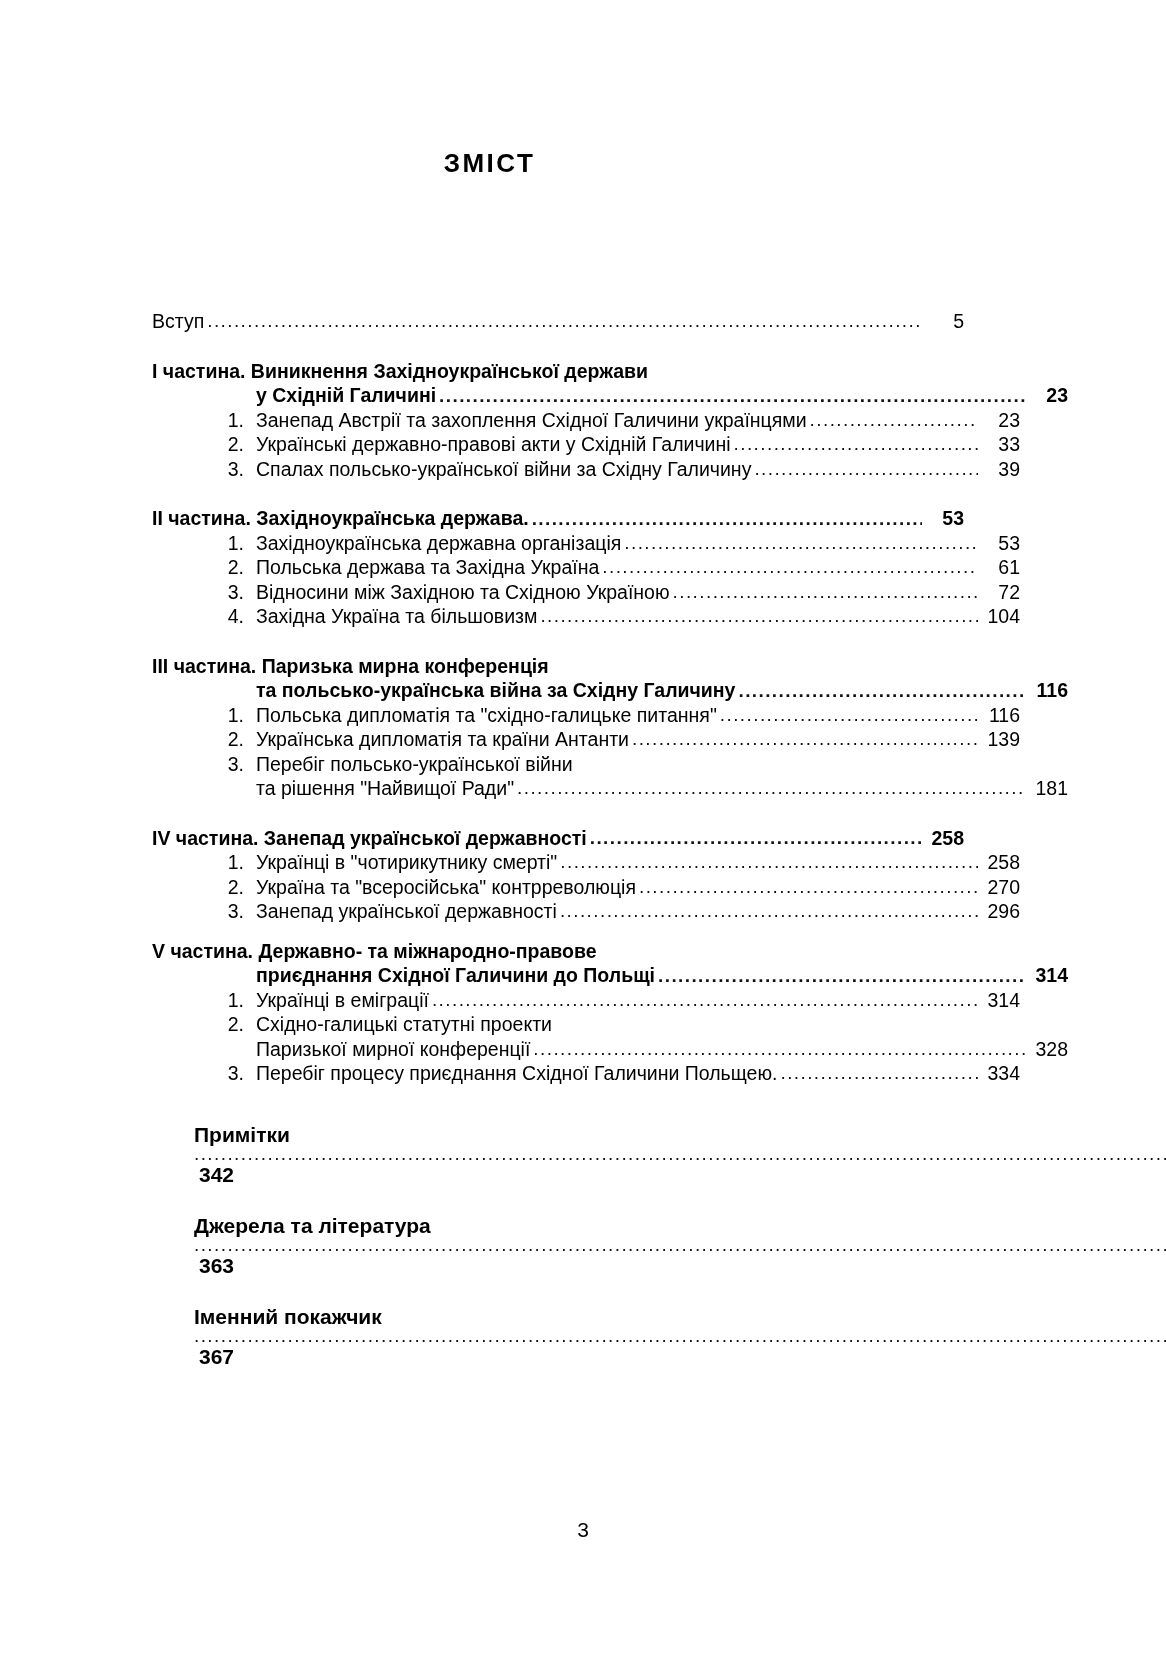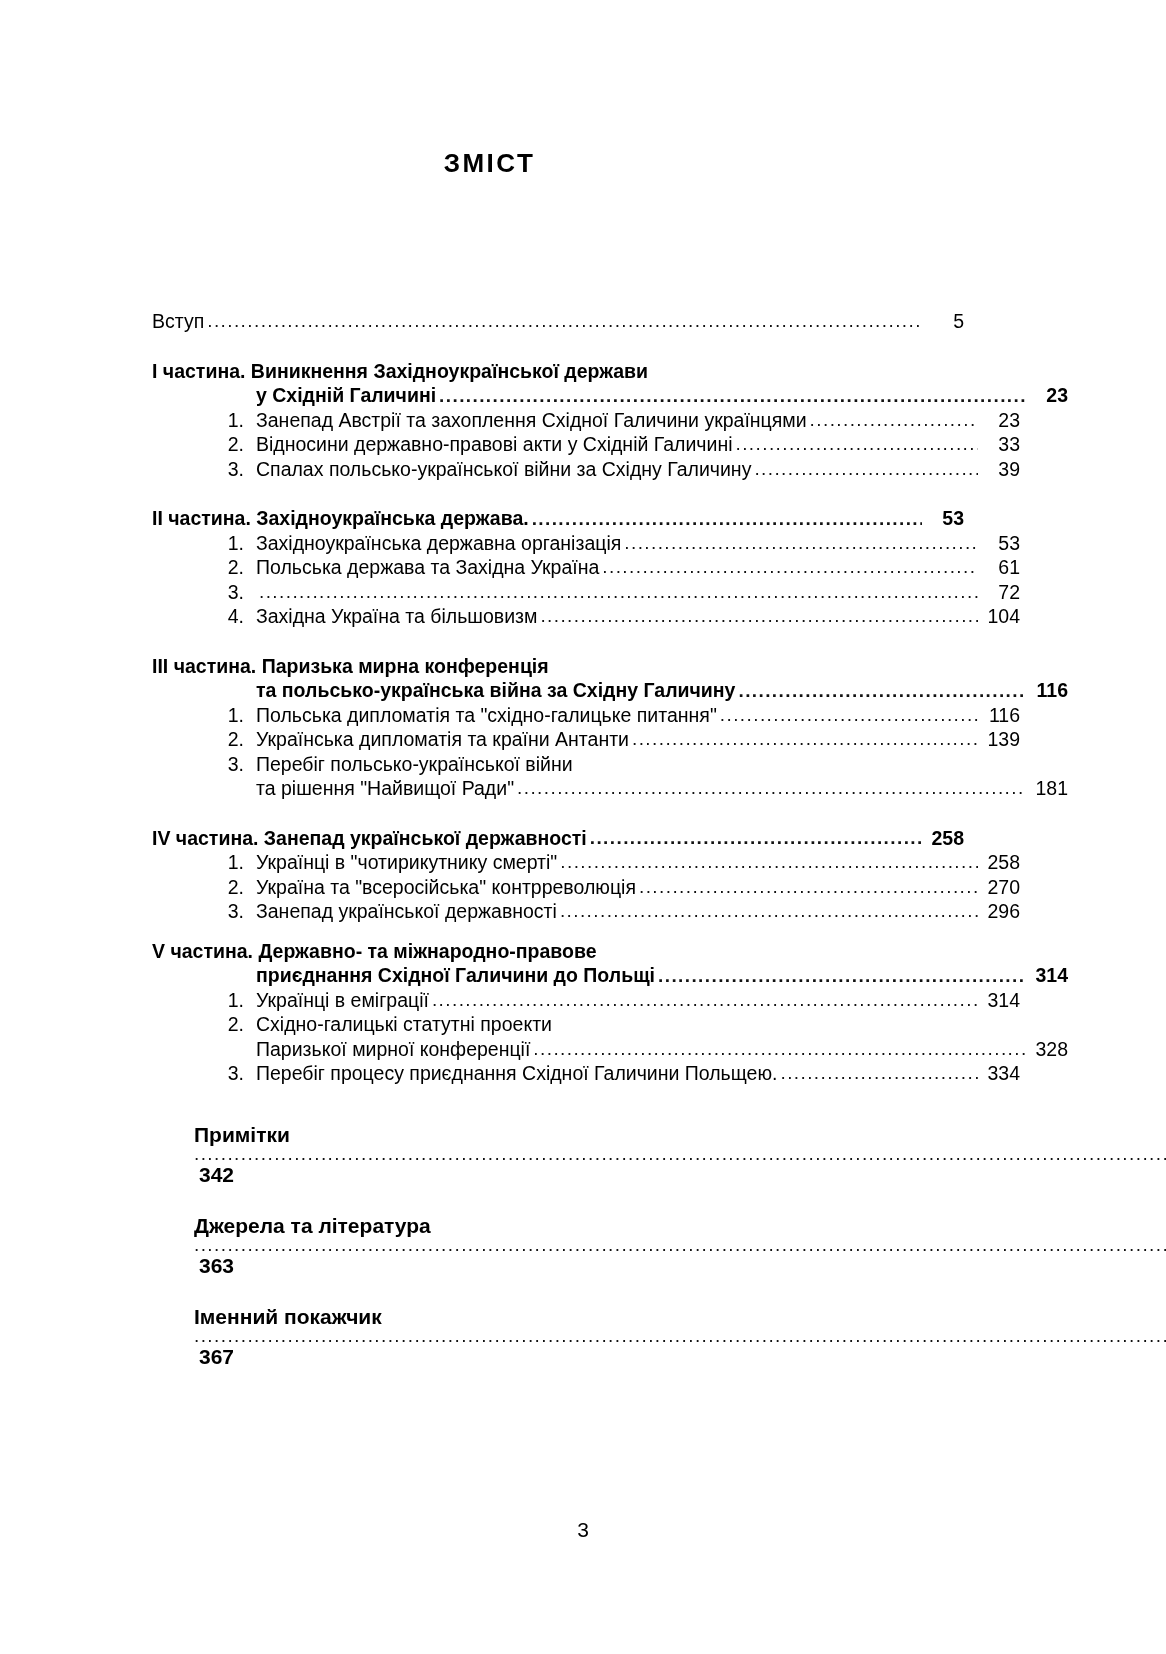--- a/index.html
+++ b/index.html
@@ -150,21 +150,21 @@
       <span class="pageno">23</span>
     </div>
     <div class="toc-line lvl-sub row-space">
       <span class="num">1.</span>
       <span class="label">Занепад Австрії та захоплення  Східної  Галичини українцями</span>
       <span class="leader"></span>
       <span class="pageno">23</span>
     </div>
     <div class="toc-line lvl-sub row-space">
       <span class="num">2.</span>
-      <span class="label">Відносини державно-правові акти у Східній Галичині</span>
+      <span class="label">Українські державно-правові акти у Східній Галичині</span>
       <span class="leader"></span>
       <span class="pageno">33</span>
     </div>
     <div class="toc-line lvl-sub row-space">
       <span class="num">3.</span>
       <span class="label">Спалах польсько-української війни за Східну Галичину</span>
       <span class="leader"></span>
       <span class="pageno">39</span>
     </div>
 
@@ -182,20 +182,21 @@
       <span class="pageno">53</span>
     </div>
     <div class="toc-line lvl-sub row-space">
       <span class="num">2.</span>
       <span class="label">Польська держава та Західна Україна</span>
       <span class="leader"></span>
       <span class="pageno">61</span>
     </div>
     <div class="toc-line lvl-sub row-space">
       <span class="num">3.</span>
+      <span class="label">Відносини між Західною та Східною Україною</span>
       <span class="leader"></span>
       <span class="pageno">72</span>
     </div>
     <div class="toc-line lvl-sub row-space">
       <span class="num">4.</span>
       <span class="label">Західна Україна та більшовизм</span>
       <span class="leader"></span>
       <span class="pageno">104</span>
     </div>
 

